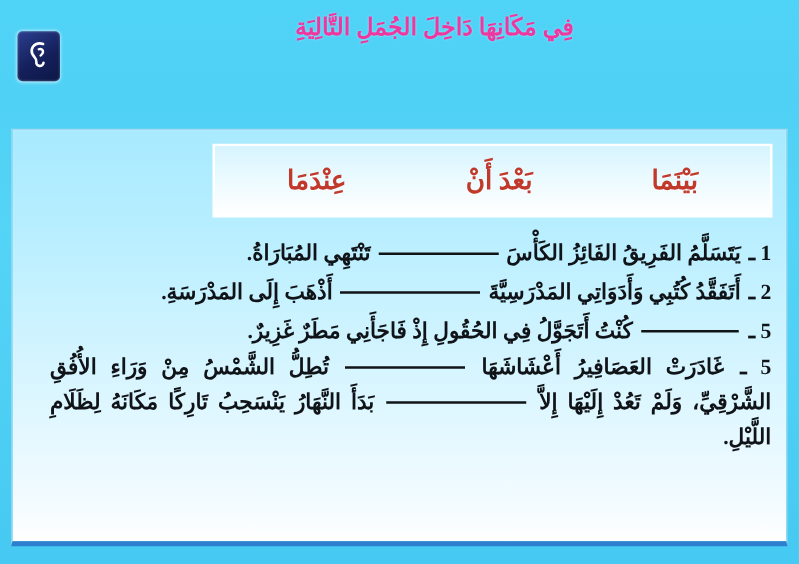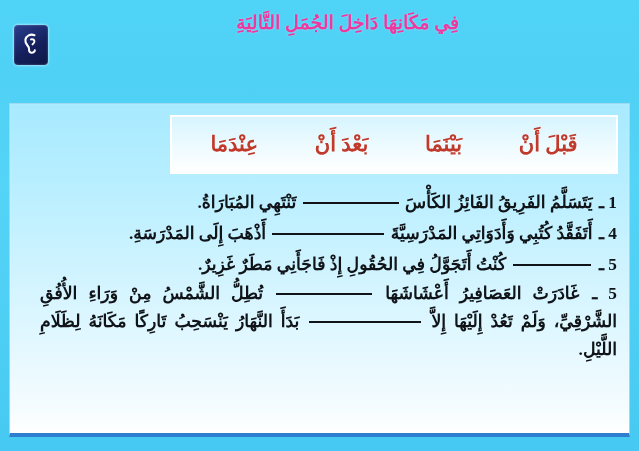--- a/index.html
+++ b/index.html
@@ -184,37 +184,36 @@
     </div>
 
     <div class="title-block">
       <div class="title-line second">فِي مَكَانِهَا دَاخِلَ الجُمَلِ التَّالِيَةِ</div>
     </div>
   </div>
 
   <div class="content-card">
 
     <div class="wordbank">
-      <span class="wordbank-item">قَبْلَ أَنْ</span>
       <span class="wordbank-item">بَيْنَمَا</span>
       <span class="wordbank-item">بَعْدَ أَنْ</span>
       <span class="wordbank-item">عِنْدَمَا</span>
     </div>
 
     <div class="sentences">
 
       <div class="sentence">
         <span class="num">1 ـ</span>
         <span>يَتَسَلَّمُ الفَرِيقُ الفَائِزُ الكَأْسَ</span>
         <span class="blank w-long"></span>
         <span>تَنْتَهِي المُبَارَاةُ.</span>
       </div>
 
       <div class="sentence">
-        <span class="num">4 ـ</span>
+        <span class="num">2 ـ</span>
         <span>أَتَفَقَّدُ كُتُبِي وَأَدَوَاتِي المَدْرَسِيَّةَ</span>
         <span class="blank w-xlong"></span>
         <span>أَذْهَبَ إِلَى المَدْرَسَةِ.</span>
       </div>
 
       <div class="sentence">
         <span class="num">5 ـ</span>
         <span class="blank w-med"></span>
         <span>كُنْتُ أَتَجَوَّلُ فِي الحُقُولِ إِذْ فَاجَأَنِي مَطَرٌ غَزِيرٌ.</span>
       </div>

